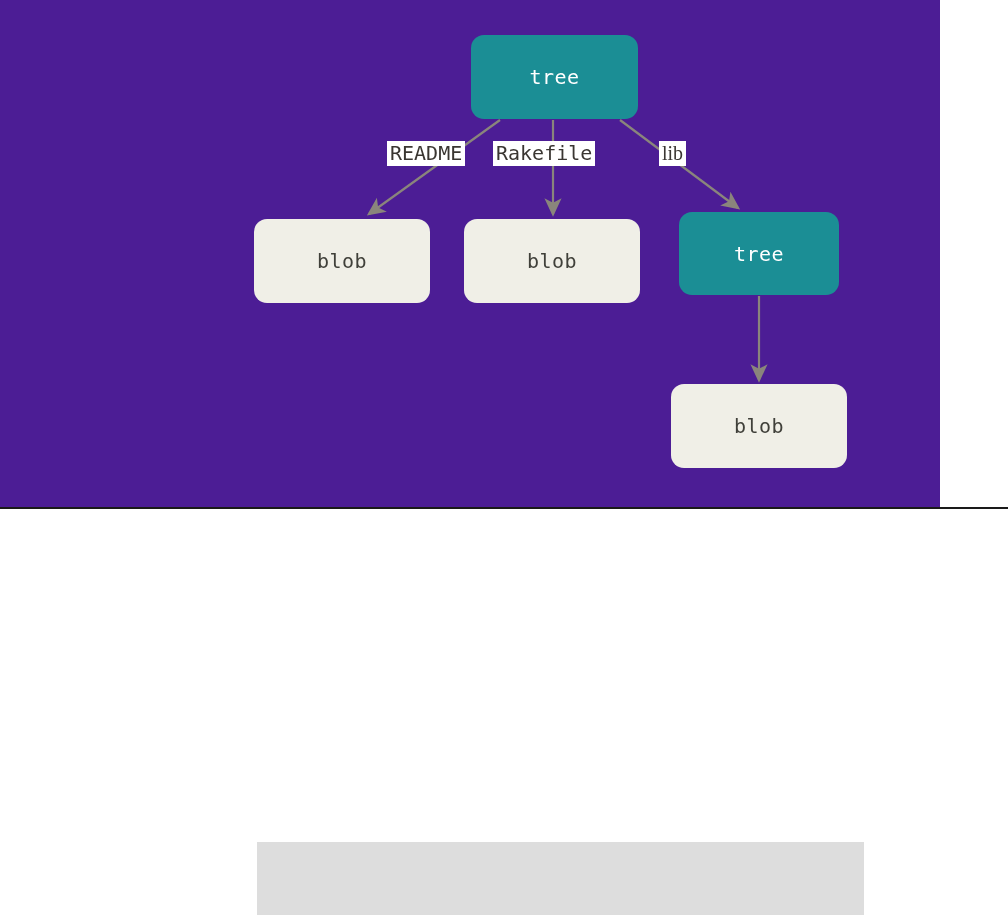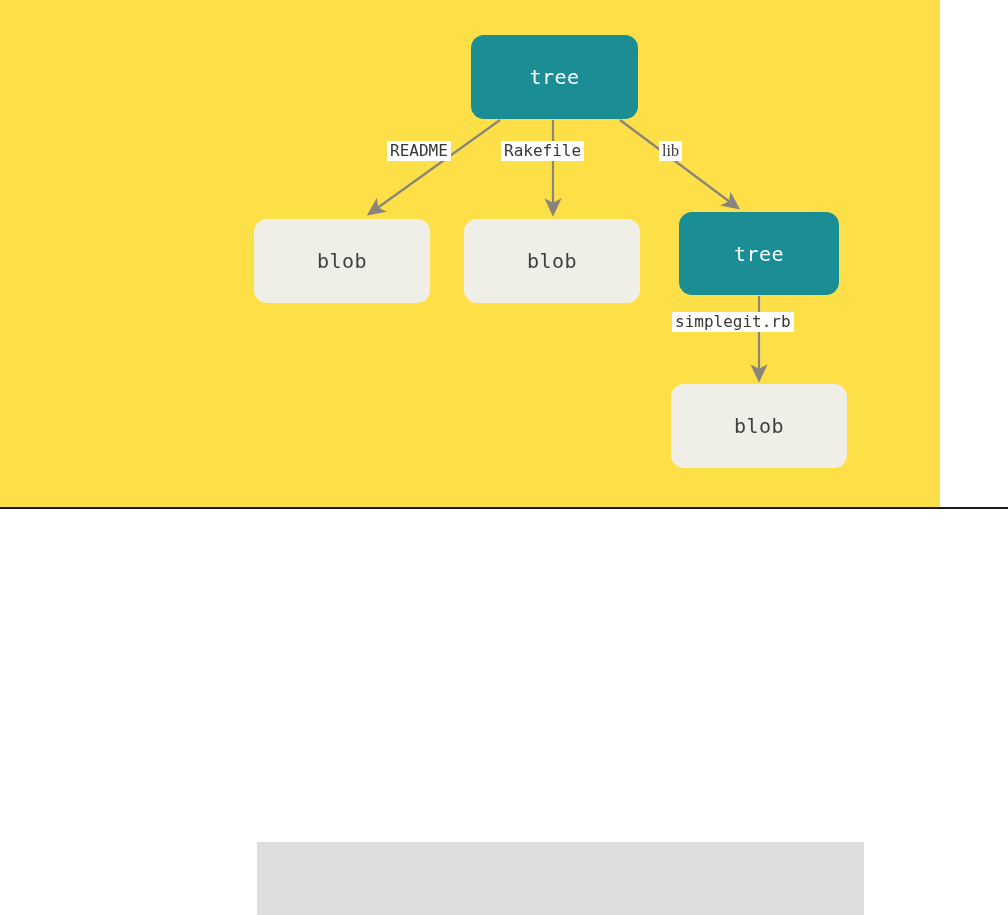--- a/index.html
+++ b/index.html
@@ -9,21 +9,21 @@
     background: #ffffff;
     width: 1008px;
     height: 915px;
     overflow: hidden;
     font-family: "Liberation Sans", sans-serif;
   }
   #page {
     position: relative;
     width: 940px;
     height: 915px;
-    background: #fde047;
+    background: #4c1d95;
   }
 
   
   #diagram-area {
     position: absolute;
     left: 0; top: 0;
     width: 1008px;
     height: 508px;
   }
   #diagram-svg {
@@ -54,21 +54,21 @@
   .node.blob {
     background: #f0efe7;
     color: #40403a;
     align-items: center;
   }
 
   
   .edge-label {
     position: absolute;
     font-family: "DejaVu Sans Mono", "Liberation Mono", monospace;
-    font-size: 16px;
+    font-size: 20px;
     color: #3a3632;
     background: #ffffff;
     padding: 1px 3px;
     white-space: nowrap;
     user-select: none;
     line-height: 1.15;
   }
 
   
   #section-divider {
@@ -136,25 +136,24 @@
     <div class="node tree" style="left:679px; top:212px; width:160px; height:83px;">
       <span>tree</span>
     </div>
 
     <div class="node blob" style="left:671px; top:384px; width:176px; height:84px;">
       <span>blob</span>
     </div>
 
     <div class="edge-label" style="left:387px; top:141px;">README</div>
 
-    <div class="edge-label" style="left:493px; top:141px;margin-left:8px;">Rakefile</div>
+    <div class="edge-label" style="left:493px; top:141px;">Rakefile</div>
 
     <div class="edge-label" style="left:659px; top:141px;font-family:Liberation Serif, serif;">lib</div>
 
-    <div class="edge-label" style="left:672px; top:312px;">simplegit.rb</div>
 
   </div>
 
   <div id="section-divider"></div>
 
   <div id="body-area">
     <div id="code-block"></div>
   </div>
 
 </div>

